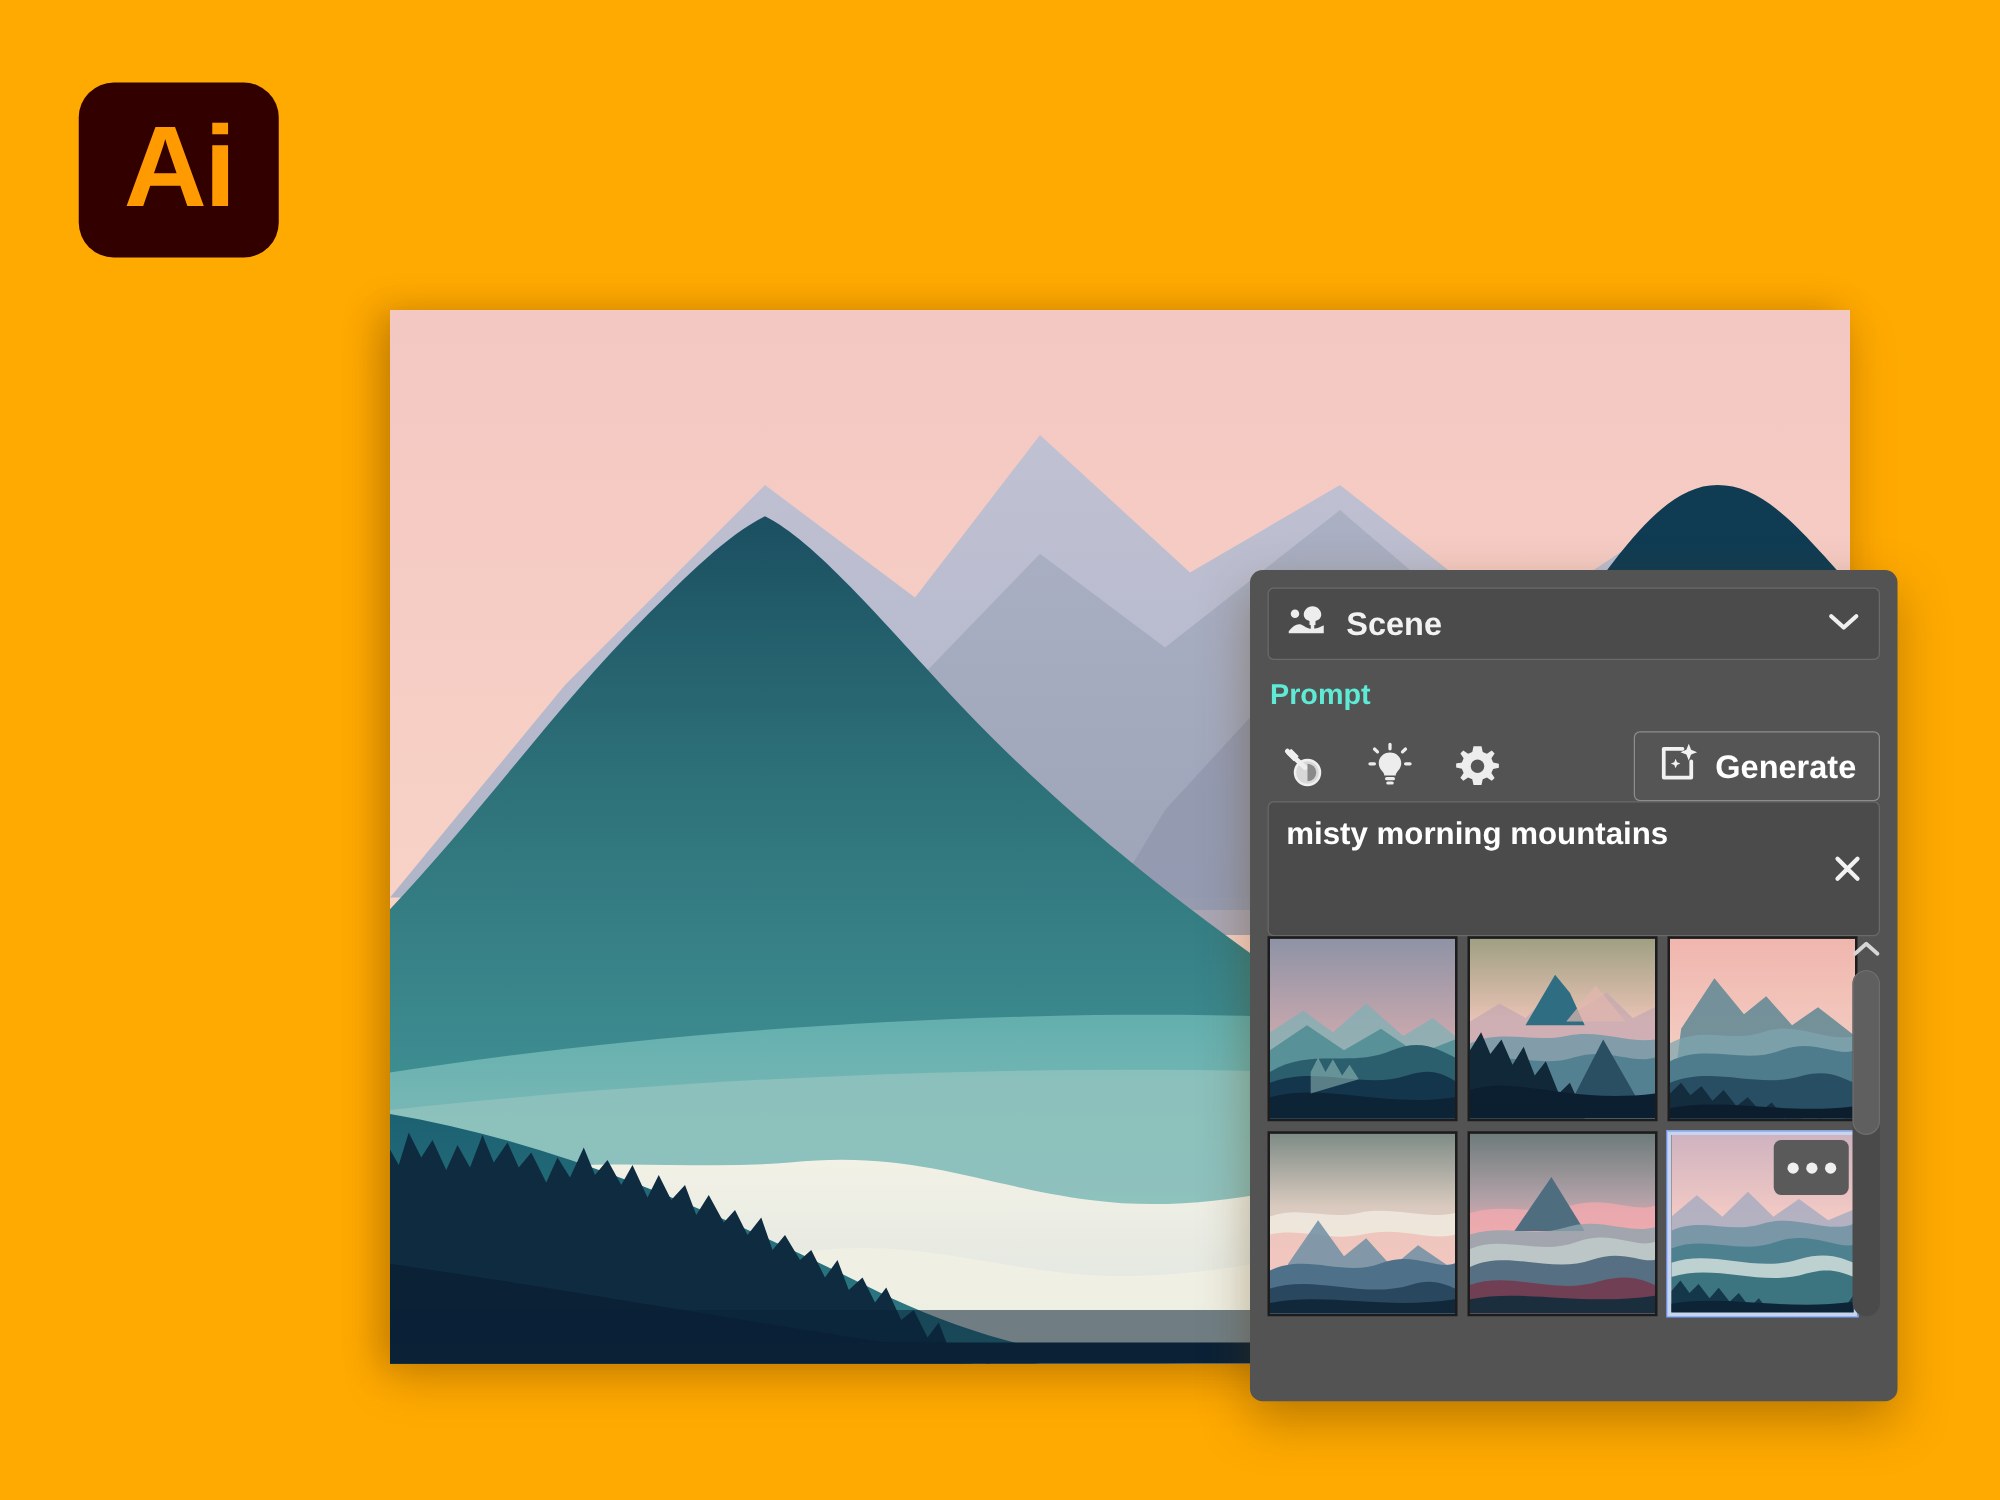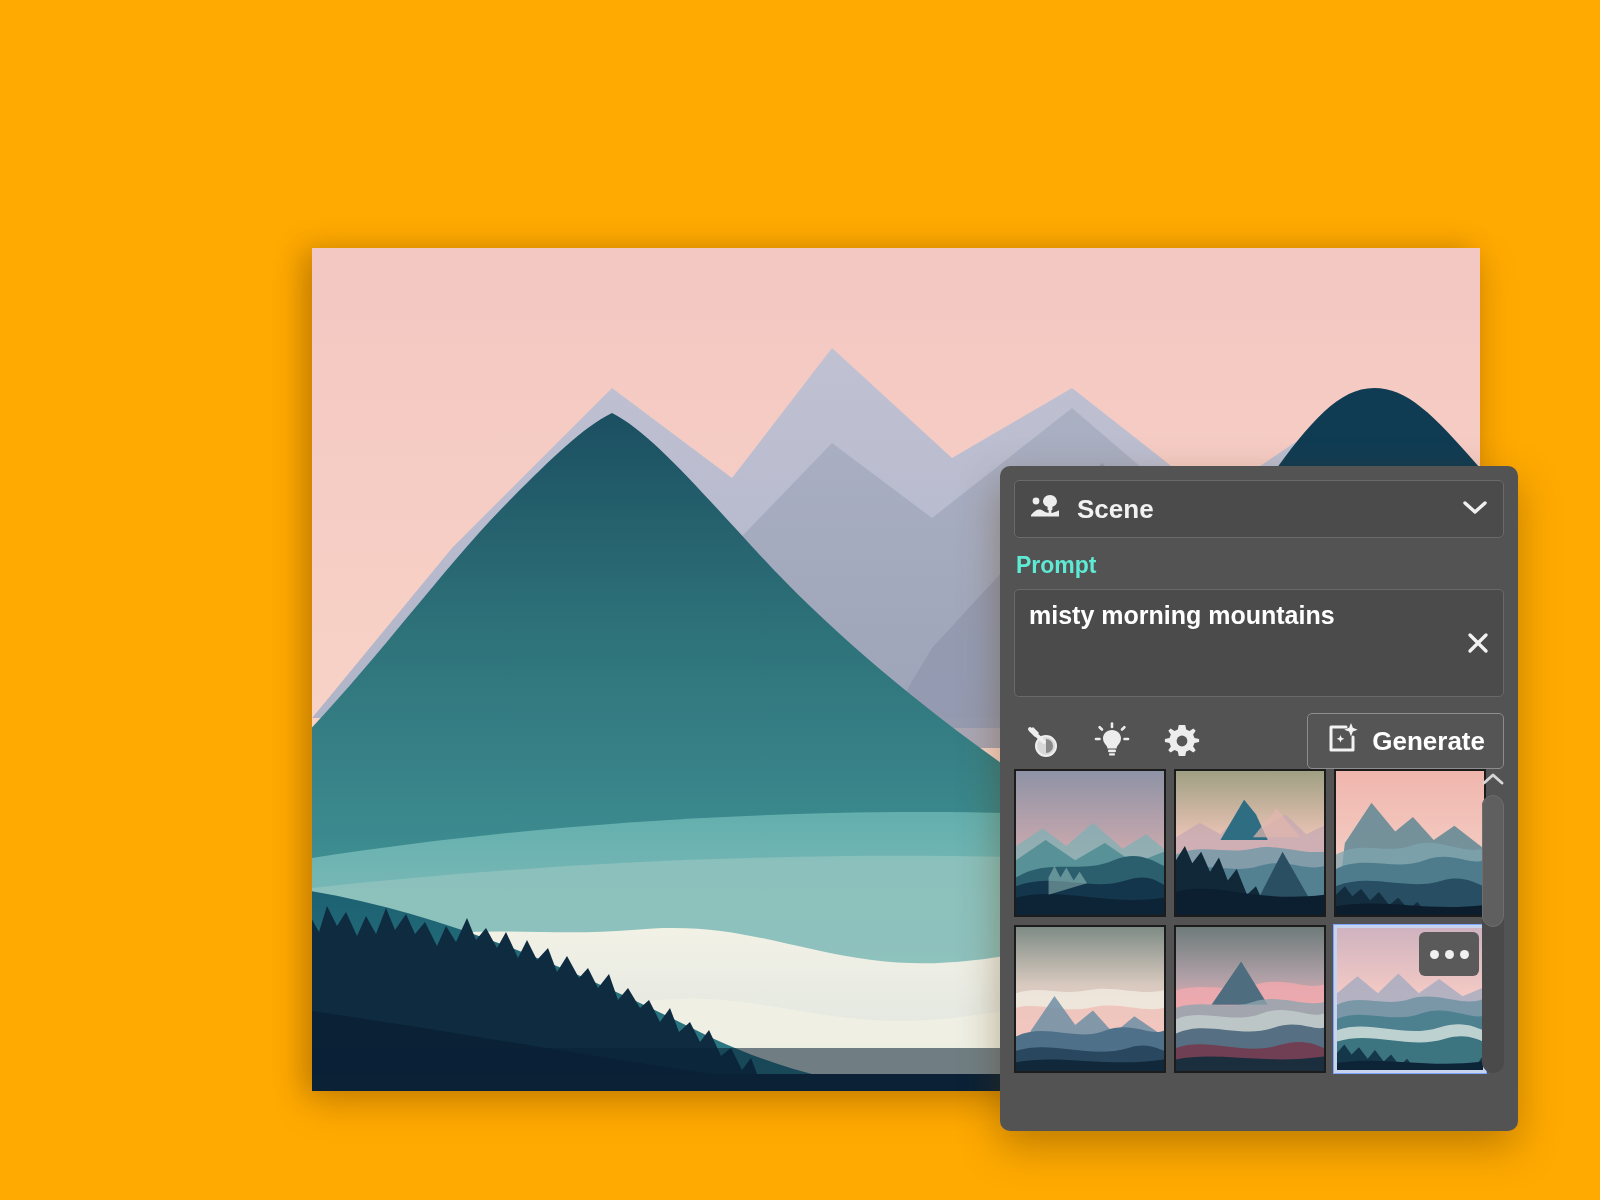--- a/index.html
+++ b/index.html
@@ -51,21 +51,21 @@
     overflow: hidden;
     box-shadow: -10px 0 26px rgba(120,70,0,0.30),
                  0 14px 34px rgba(120,70,0,0.28);
   }
   #artboard svg { display: block; width: 100%; height: 100%; }
 
   
   #panel {
     position: absolute;
     left: 1000px;
-    top: 466px;
+    top: 456px;
     width: 518px;
     height: 665px;
     background: #535353;
     border-radius: 10px;
     box-shadow: 0 16px 40px rgba(90,55,0,0.38);
     padding: 14px 14px 0 14px;
     overflow: hidden;
   }
 
   
@@ -230,20 +230,23 @@
     background: #5f5f5f;
     border: 1px solid #6e6e6e;
     border-radius: 11px;
   }
 </style>
 </head>
 <body>
 
 <div id="stage">
 
+  <div id="ai-logo">
+    <span class="glyph">Ai</span>
+  </div>
 
   <div id="artboard">
     <svg viewBox="0 0 1168 843" preserveAspectRatio="none">
       <defs>
         <linearGradient id="sky" x1="0" y1="0" x2="0" y2="1">
           <stop offset="0%" stop-color="#F3C7C2"></stop>
           <stop offset="55%" stop-color="#F8D2C6"></stop>
           <stop offset="100%" stop-color="#FCDCC8"></stop>
         </linearGradient>
         <linearGradient id="farRidge" x1="0" y1="0" x2="0" y2="1">
@@ -337,29 +340,20 @@
       <span class="label">Scene</span>
       <span>
         <svg width="28" height="18" viewBox="0 0 28 18">
           <path d="M4 5 L14 14 L24 5" stroke="#F0F0F0" stroke-width="3.4" fill="none" stroke-linecap="round" stroke-linejoin="round"></path>
         </svg>
       </span>
     </div>
 
     <div class="section-label">Prompt</div>
 
-    <div id="prompt-box">
-      <div id="prompt-value">misty morning mountains</div>
-      <span id="prompt-clear">
-        <svg width="28" height="28" viewBox="0 0 28 28">
-          <path d="M6 6 L22 22 M22 6 L6 22" stroke="#F2F2F2" stroke-width="3.4" stroke-linecap="round"></path>
-        </svg>
-      </span>
-    </div>
-
     <div id="action-row">
 
       <span class="tool-btn">
         <svg width="40" height="40" viewBox="0 0 40 40" fill="none">
           <circle cx="24" cy="25" r="10" fill="#D8D8D8" stroke="#EFEFEF" stroke-width="2"></circle>
           <path d="M8 8 L22 21" stroke="#EFEFEF" stroke-width="4" stroke-linecap="round"></path>
           <path d="M11 6 L17 12 L13 16 L7 10 Z" fill="#EFEFEF"></path>
           <path d="M24 18 a7 7 0 0 1 0 14 z" fill="#4a4a4a" opacity="0.55"></path>
         </svg>
       </span>
@@ -393,20 +387,29 @@
       <div id="generate-btn">
         <span>
           <svg width="34" height="34" viewBox="0 0 34 34" fill="none">
             <path d="M20 5 L5 5 L5 28 L27 28 L27 15" stroke="#F2F2F2" stroke-width="3" stroke-linecap="round" stroke-linejoin="round"></path>
             <path d="M25 1 l1.9 4.8 4.8 1.9 -4.8 1.9 -1.9 4.8 -1.9-4.8 -4.8-1.9 4.8-1.9 Z" fill="#F2F2F2"></path>
             <path d="M14.5 13 l1.1 2.7 2.7 1.1 -2.7 1.1 -1.1 2.7 -1.1-2.7 -2.7-1.1 2.7-1.1 Z" fill="#F2F2F2"></path>
           </svg>
         </span>
         <span class="txt">Generate</span>
       </div>
+    </div>
+
+    <div id="prompt-box">
+      <div id="prompt-value">misty morning mountains</div>
+      <span id="prompt-clear">
+        <svg width="28" height="28" viewBox="0 0 28 28">
+          <path d="M6 6 L22 22 M22 6 L6 22" stroke="#F2F2F2" stroke-width="3.4" stroke-linecap="round"></path>
+        </svg>
+      </span>
     </div>
 
 
     <div id="variations-area">
       <div id="thumb-grid">
 
         <div class="thumb">
           <svg viewBox="0 0 100 100" preserveAspectRatio="none">
             <defs>
                 <linearGradient id="t1s" x1="0" y1="0" x2="0" y2="1">

